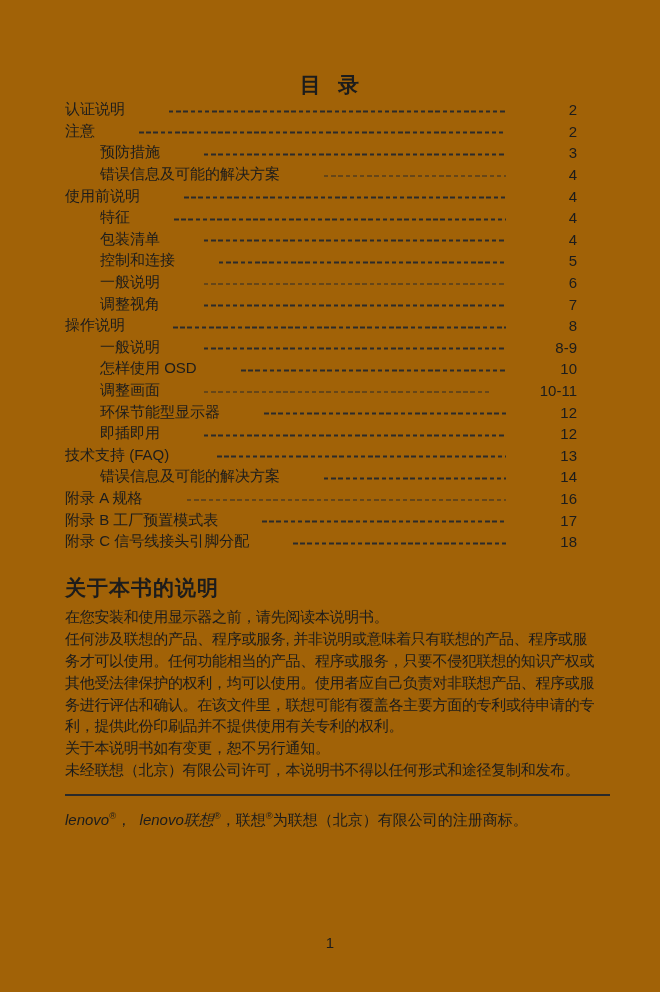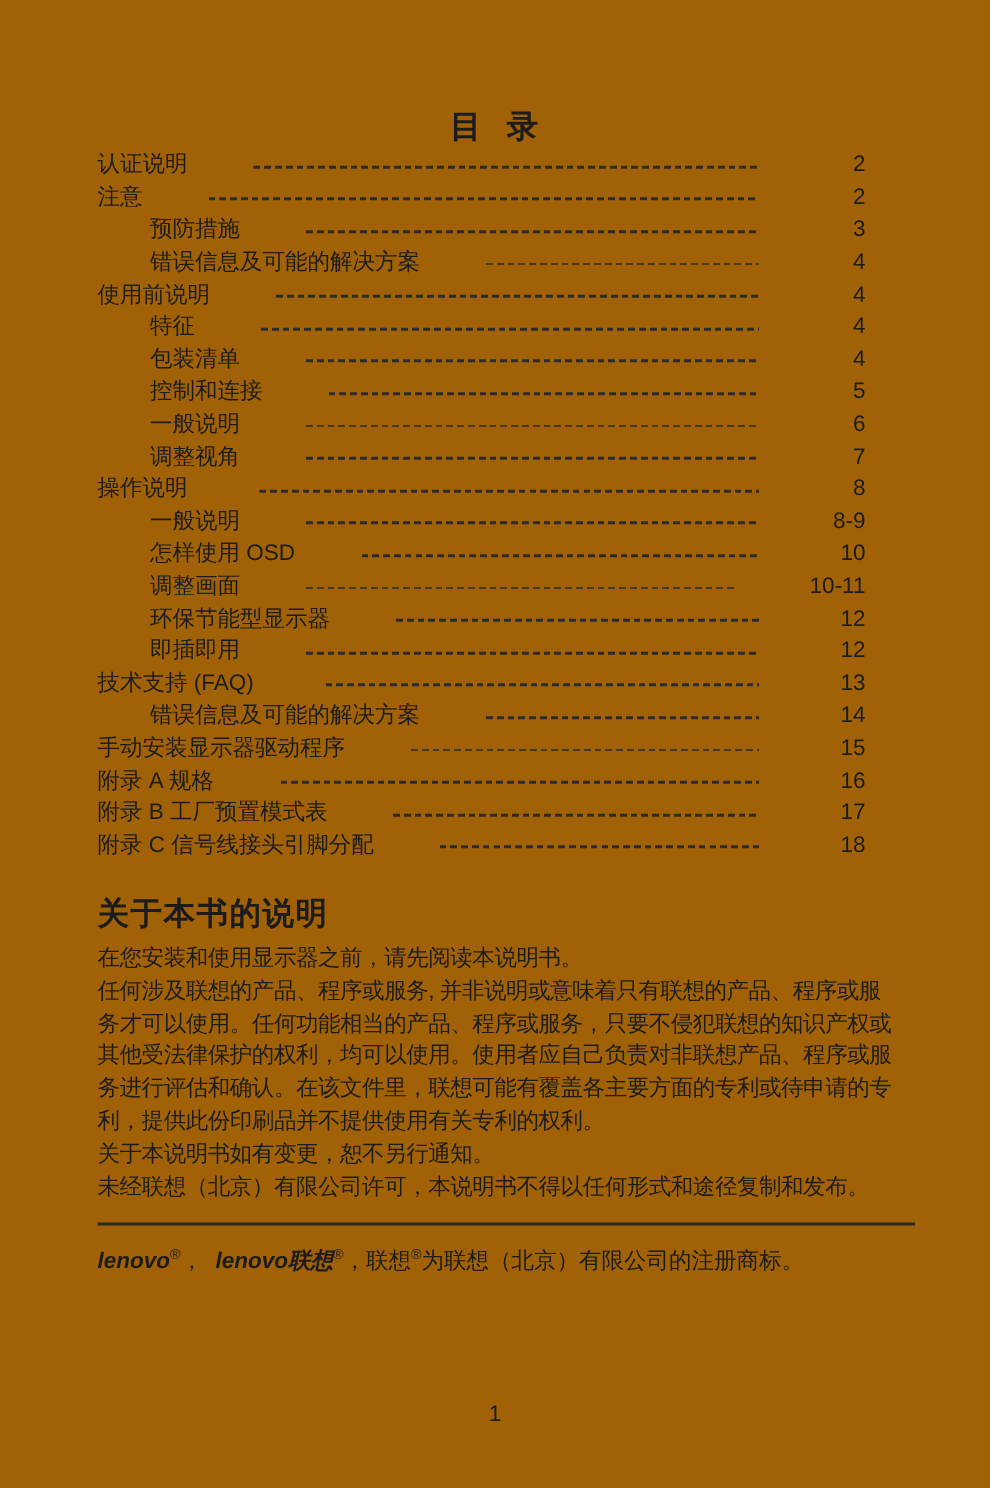--- a/index.html
+++ b/index.html
@@ -23,21 +23,21 @@
   }
   .toc-page{flex:none;min-width:22px;padding-left:8px;text-align:right;white-space:nowrap;}
   .about-heading{
     margin:23px 0 5px 65px;font-size:21px;font-weight:bold;
     line-height:26px;letter-spacing:1px;
   }
   .about{margin:0 30px 0 65px;}
   .body-line{font-size:15px;line-height:21.8px;white-space:nowrap;letter-spacing:-0.3px;}
   .divider{margin:13px 50px 0 65px;border:none;border-top:2px solid #2a2a2a;height:0;}
   .trademark{margin:8px 30px 0 65px;font-size:15px;line-height:24px;white-space:pre-wrap;}
-  .trademark .it{font-style:italic;font-weight:700;}
+  .trademark .it{font-style:italic;font-weight:400;}
   .trademark .reg{font-size:9.5px;vertical-align:6px;}
   .page-number{position:absolute;bottom:41px;left:0;width:100%;text-align:center;font-size:15px;}
 </style>
 </head>
 <body>
 
 <div class="page">
 
   <h1 class="toc-title">目 录</h1>
 
@@ -126,25 +126,20 @@
       <span class="toc-label">技术支持 (FAQ) </span>
       <span class="toc-leader"></span>
       <span class="toc-page">13</span>
     </div>
       <div class="toc-row indent">
       <span class="toc-label">错误信息及可能的解决方案</span>
       <span class="toc-leader"></span>
       <span class="toc-page">14</span>
     </div>
       <div class="toc-row">
-      <span class="toc-label">手动安装显示器驱动程序</span>
-      <span class="toc-leader"></span>
-      <span class="toc-page">15</span>
-    </div>
-      <div class="toc-row">
       <span class="toc-label">附录 A 规格</span>
       <span class="toc-leader"></span>
       <span class="toc-page">16</span>
     </div>
       <div class="toc-row">
       <span class="toc-label">附录 B 工厂预置模式表</span>
       <span class="toc-leader"></span>
       <span class="toc-page">17</span>
     </div>
       <div class="toc-row">

